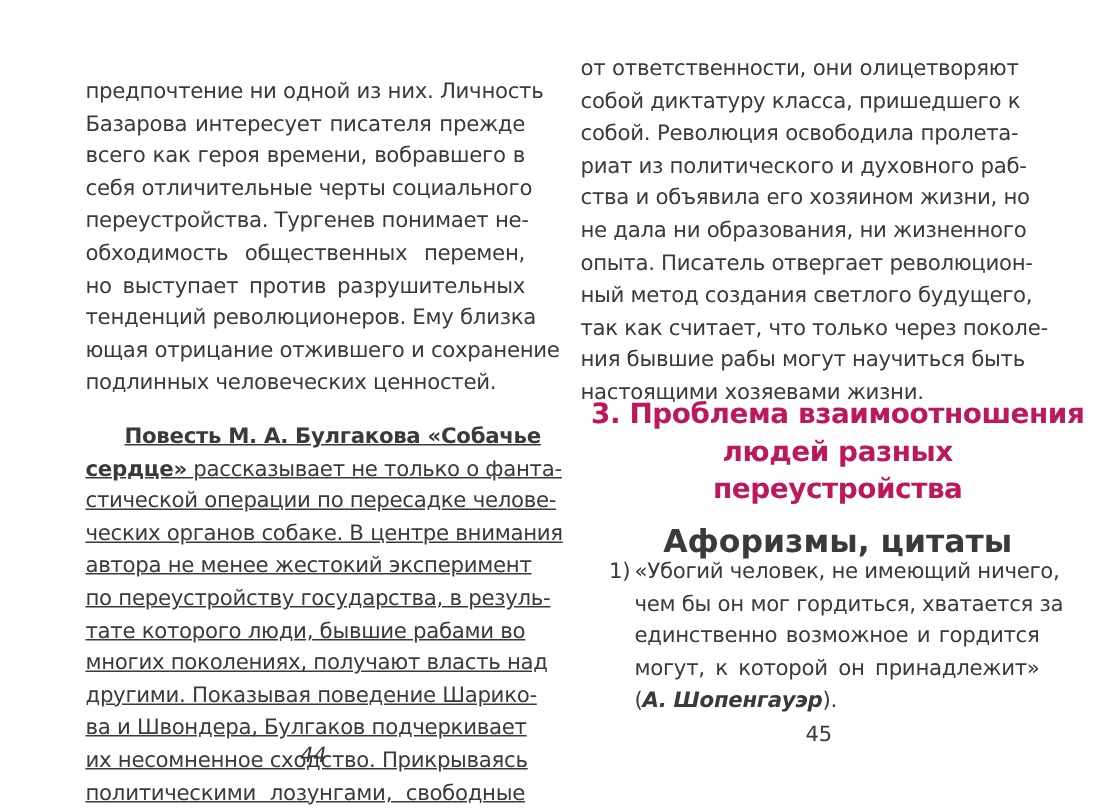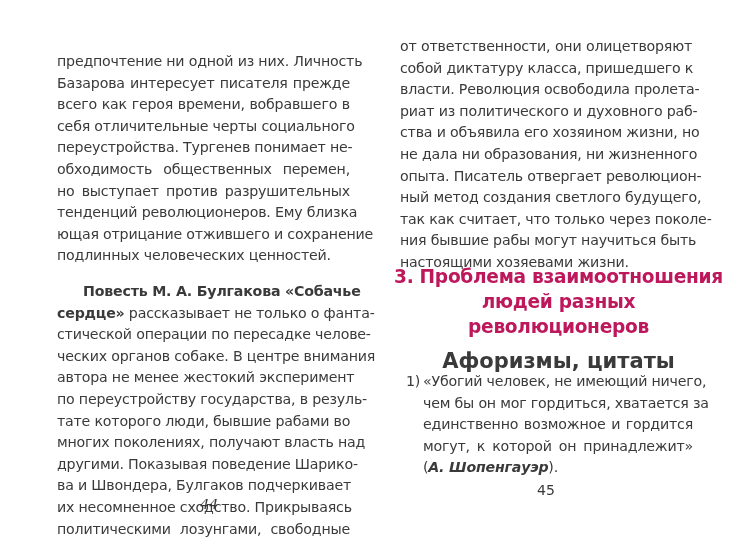--- a/index.html
+++ b/index.html
@@ -7,25 +7,25 @@
       width: 745px; height: 540px; background: #ffffff; overflow: hidden;
       position: relative;
       font-family: "DejaVu Sans", sans-serif;
       color: #3a3a3a;
     }
     .page { position: absolute; top: 0; height: 540px; }
     .page-left { left: 0; width: 372px; }
     .page-right { left: 372px; width: 373px; }
     .text-block { position: absolute; font-size: 14.2px; line-height: 21.6px; letter-spacing: -0.2px; }
     .page-left .text-block { left: 57px; width: 293px; margin-top: 15px; }
-    .page-right .text-block { left: 28px; width: 292px; }
+    .page-right .text-block { left: 15px; width: 292px; }
     .line { display: block; white-space: nowrap; text-align: justify; text-align-last: justify; }
     .line.last { text-align-last: left; }
     .p1 { top: 36px; }
-    .p2 { top: 266px; }
+    .p2 { top: 266px; text-decoration: underline; }
     .p2 .line.first { text-indent: 26px; }
     .bold { font-weight: bold; }
     .p3 { top: 36px; }
     .heading {
       position: absolute; left: 0; width: 373px; top: 264px;
       text-align: center; font-weight: bold; font-size: 18.6px; line-height: 25px;
       color: #be185d; letter-spacing: -0.3px;
     }
     .heading span { display: block; }
     .subheading {
@@ -73,35 +73,35 @@
     <span class="line">политическими лозунгами, свободные</span>
   </div>
 
   <div class="page-num">44</div>
 </div>
 
 <div class="page page-right">
   <div class="text-block p3">
     <span class="line">от ответственности, они олицетворяют</span>
     <span class="line">собой диктатуру класса, пришедшего к</span>
-    <span class="line">власти. Революция освободила пролета-</span>
+    <span class="line">собой. Революция освободила пролета-</span>
     <span class="line">риат из политического и духовного раб-</span>
     <span class="line">ства и объявила его хозяином жизни, но</span>
     <span class="line">не дала ни образования, ни жизненного</span>
     <span class="line">опыта. Писатель отвергает революцион-</span>
     <span class="line">ный метод создания светлого будущего,</span>
     <span class="line">так как считает, что только через поколе-</span>
     <span class="line">ния бывшие рабы могут научиться быть</span>
     <span class="line last">настоящими хозяевами жизни.</span>
   </div>
 
   <div class="heading">
     <span>3. Проблема взаимоотношения</span>
     <span>людей разных</span>
-    <span>революционеров</span>
+    <span>переустройства</span>
   </div>
 
   <div class="subheading">Афоризмы, цитаты</div>
 
   <div class="quote">
     <span class="quote-num">1)</span>
     <div class="quote-body">
       <span class="line">«Убогий человек, не имеющий ничего,</span>
       <span class="line">чем бы он мог гордиться, хватается за</span>
       <span class="line">единственно возможное и гордится</span>

